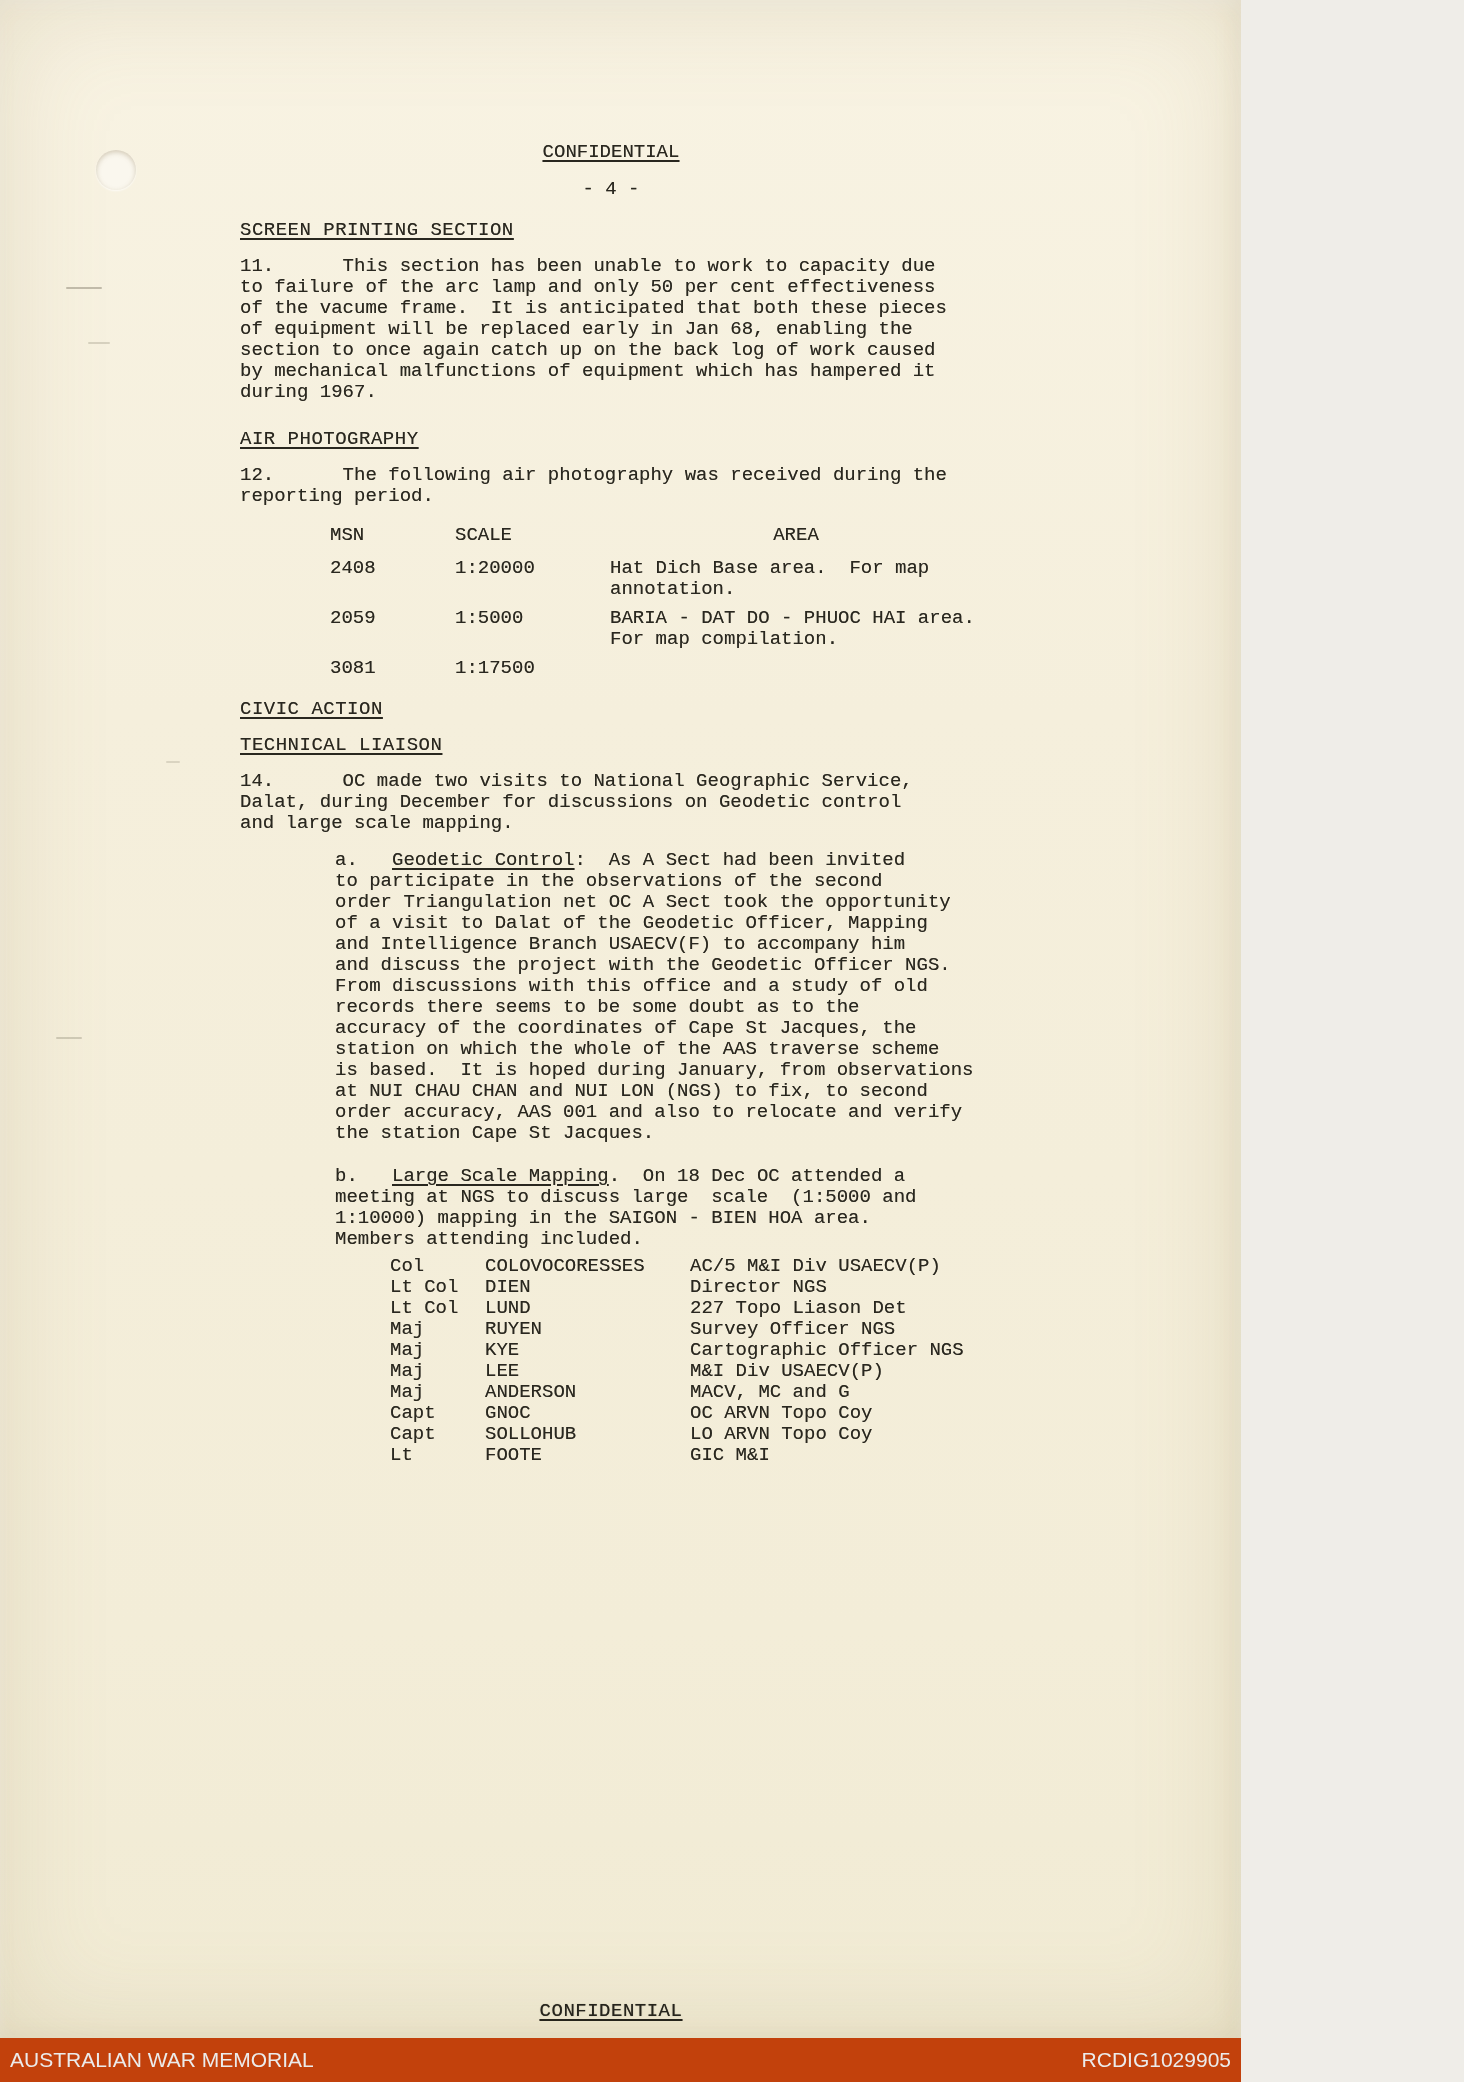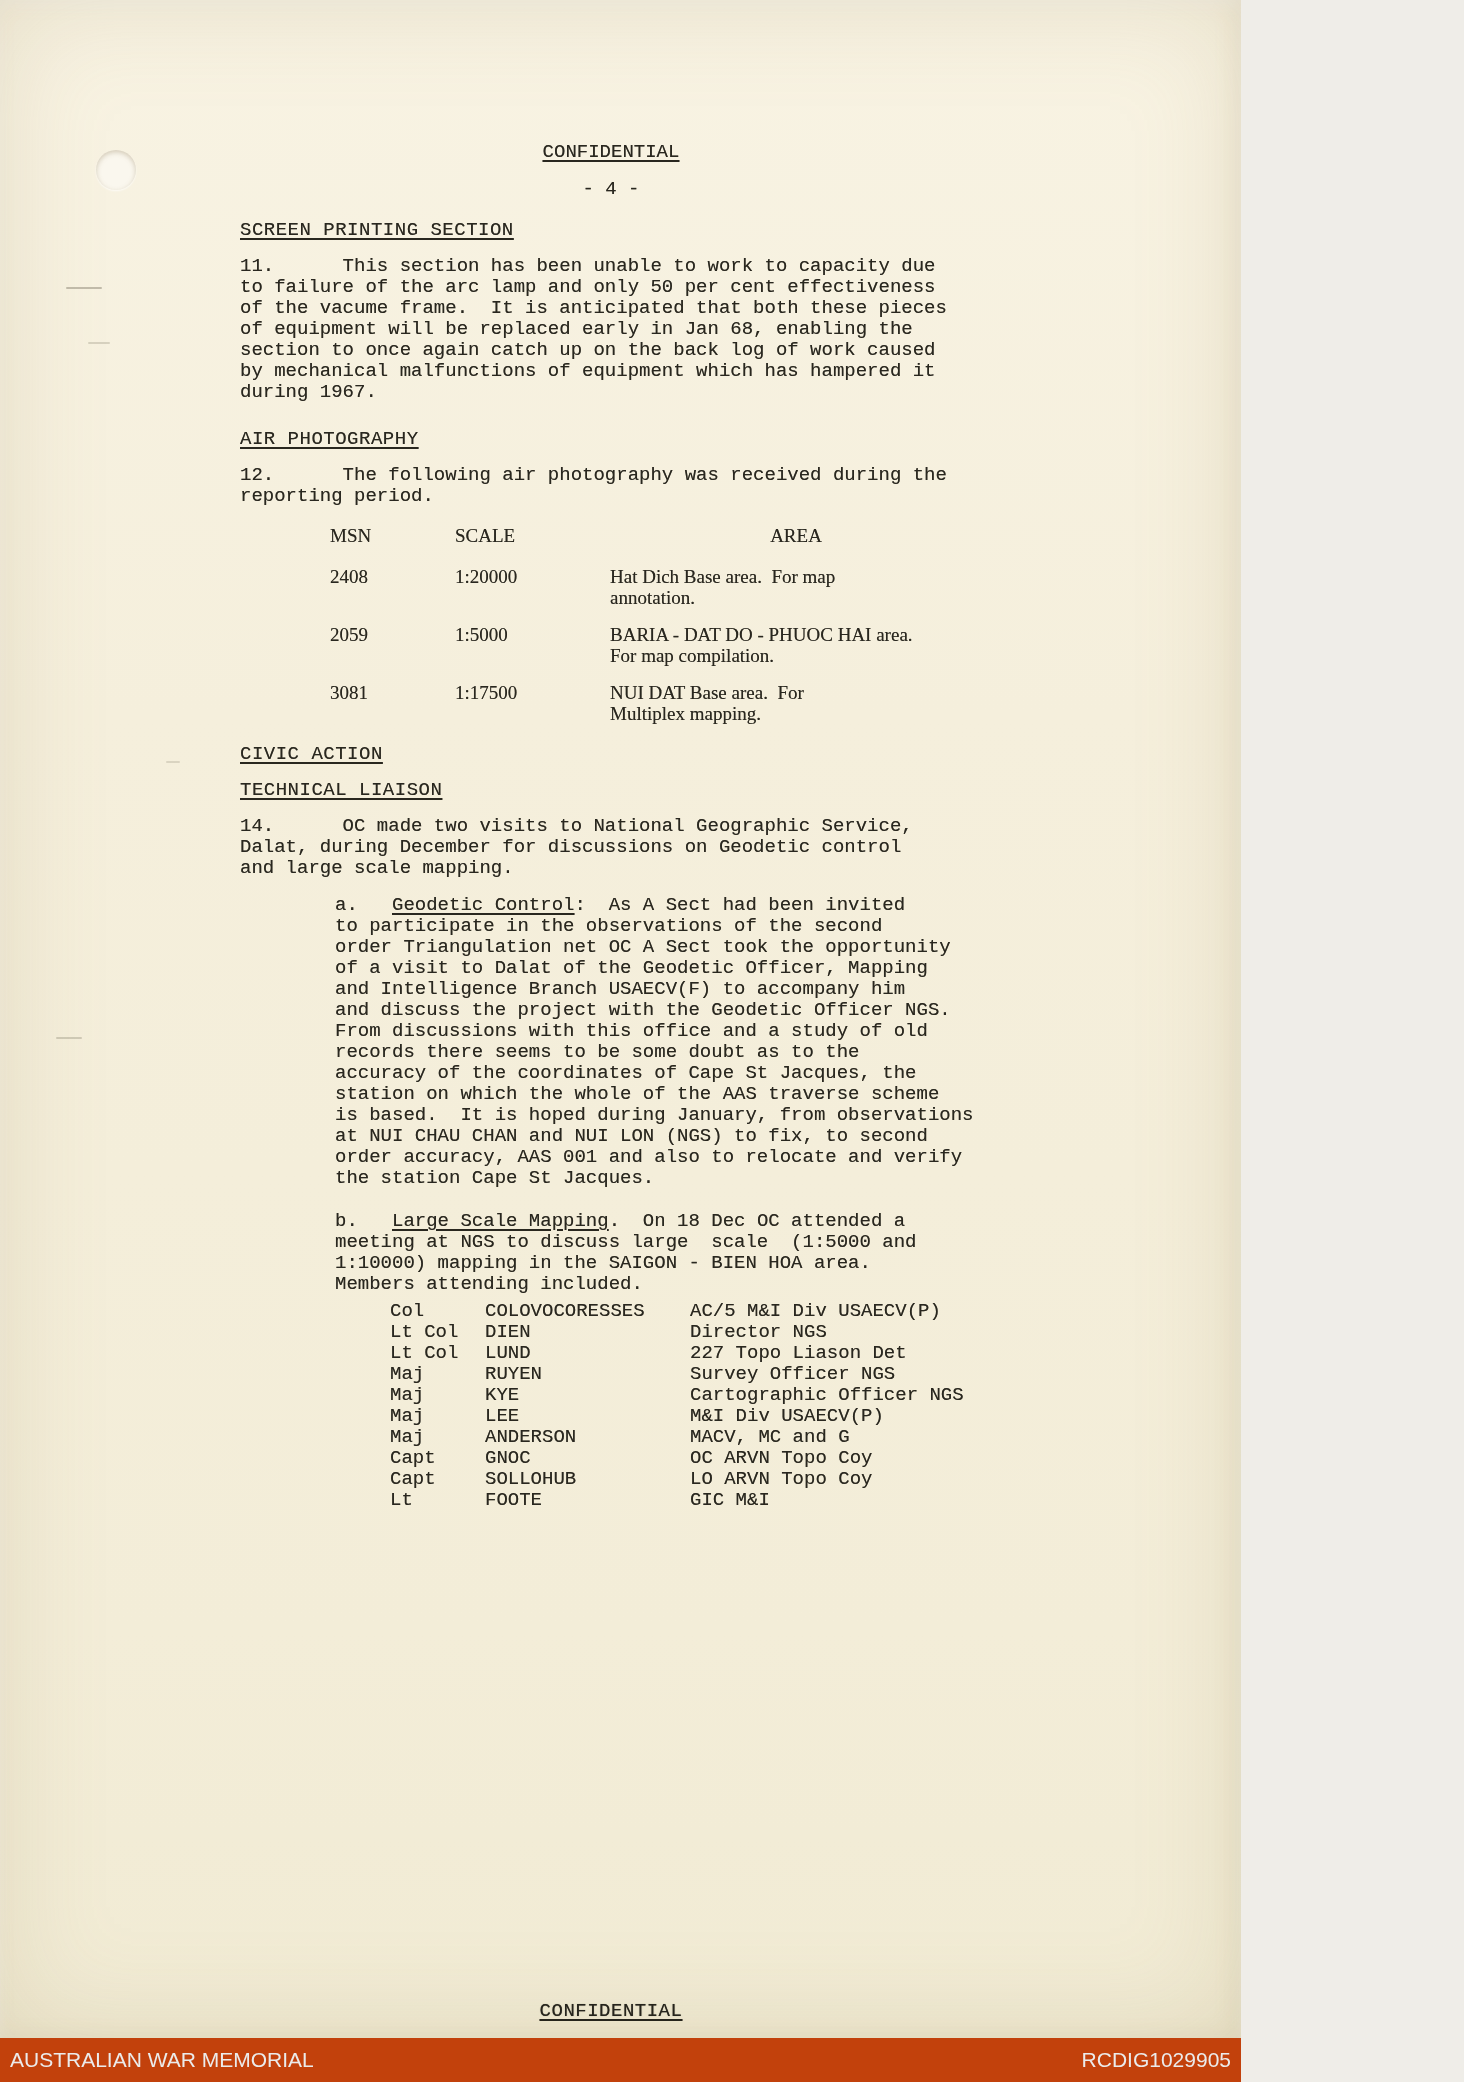--- a/index.html
+++ b/index.html
@@ -30,21 +30,21 @@
   .center { text-align:center; }
   .uline { text-decoration:underline; text-underline-offset:3px; text-decoration-thickness:1.5px; }
   .para { white-space:pre-wrap; }
   .h { text-decoration:underline; text-underline-offset:3px; text-decoration-thickness:1.5px; margin-bottom:15px; letter-spacing:.5px; }
   .indent { margin-left:95px; } .mb16 { margin-bottom:16px; } .mb18 { margin-bottom:18px; }
   .mb20 { margin-bottom:20px; } .mb22 { margin-bottom:22px; } .mb24 { margin-bottom:24px; }
   .mb26 { margin-bottom:26px; } .mb6 { margin-bottom:6px; }
 
   .air-table {
     display:grid; grid-template-columns:125px 155px 1fr;
-    margin-left:90px; row-gap:16px; margin-bottom:20px;font-family:Liberation Serif, serif;
+    margin-left:90px; row-gap:8px; margin-bottom:20px;
   }
   .at-h { margin-bottom:4px; }
   .at-area-h { text-align:center; }
   .at-c { white-space:pre-wrap; }
 
   .members {
     display:grid; grid-template-columns:95px 205px 1fr;
     margin-left:150px;
   }
 
@@ -109,22 +109,20 @@
         <div class="at-c">Hat Dich Base area.  For map
 annotation.</div>
 
         <div class="at-c">2059</div>
         <div class="at-c">1:5000</div>
         <div class="at-c">BARIA - DAT DO - PHUOC HAI area.
 For map compilation.</div>
 
         <div class="at-c">3081</div>
         <div class="at-c">1:17500</div>
-        <div class="at-c">NUI DAT Base area.  For
-Multiplex mapping.</div>
       </div>
 
       <div class="h">CIVIC ACTION</div>
 
       <div class="h">TECHNICAL LIAISON</div>
       <div class="para mb16">14.      OC made two visits to National Geographic Service,
 Dalat, during December for discussions on Geodetic control
 and large scale mapping.</div>
 
       <div class="para indent mb22"><span>a.   </span><span class="uline">Geodetic Control</span><span>:  As A Sect had been invited

